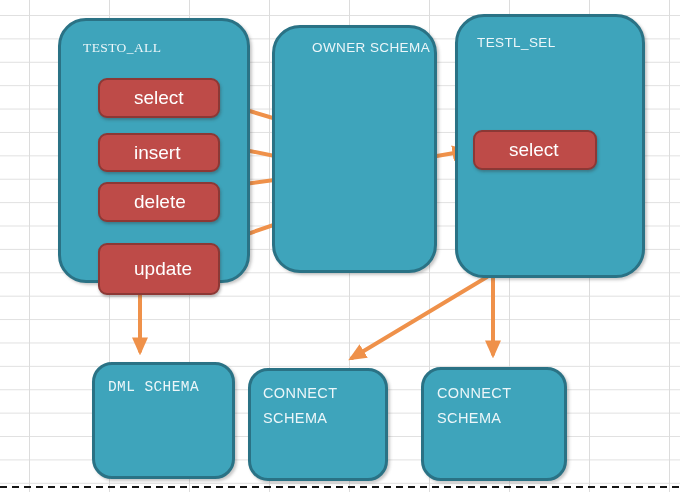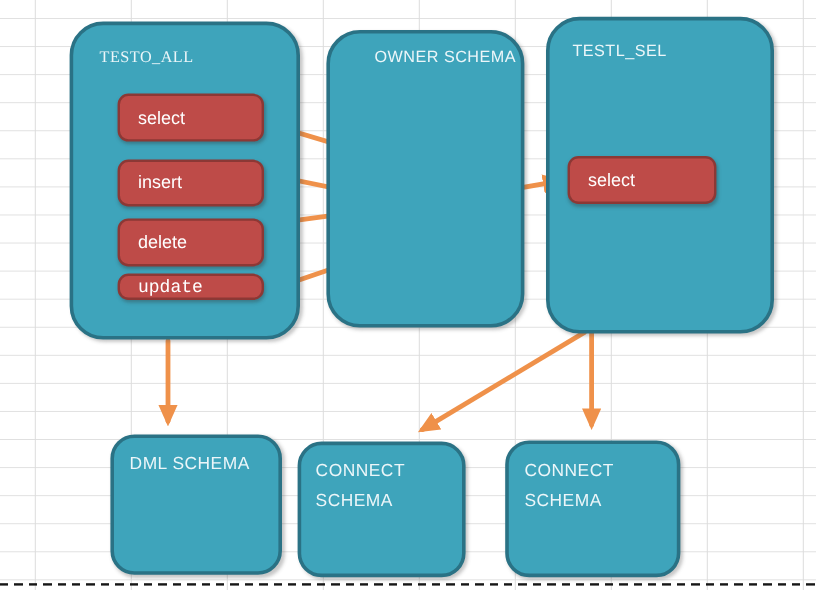--- a/index.html
+++ b/index.html
@@ -33,23 +33,23 @@
     white-space:nowrap;
   }
   .bottom-title { white-space:normal; line-height:25px; font-size:14.5px; }
 
   .perm-button {
     position:absolute;
     background:#be4b48;
     border:2px solid #8c3835;
     border-radius:9px;
     color:#ffffff;
-    font-size:15px;
+    font-size:19px;
     display:flex; align-items:center;
-    padding-left:15px;
+    padding-left:34px;
     box-shadow:1px 2px 3px rgba(50,50,50,0.35);
   }
 
   .doc { position:absolute; left:300px; top:97px; width:90px; height:131px; }
   .doc svg { display:block; }
   .doc-text {
     position:absolute; left:12px; top:7px;
     font-size:22px; line-height:37px; color:#141414;
   }
   .doc-text span { display:block; }
@@ -88,39 +88,39 @@
     <div class="schema-title" style="left:22px; top:19px;font-family:Liberation Serif, serif;">TESTO_ALL</div>
     <div class="perm-button" style="left:37px; top:57px; width:122px; height:40px;">
       <span>select</span>
     </div>
     <div class="perm-button" style="left:37px; top:161px; width:122px; height:40px;">
       <span>delete</span>
     </div>
     <div class="perm-button" style="left:37px; top:112px; width:122px; height:39px;">
       <span>insert</span>
     </div>
-    <div class="perm-button" style="left:37px; top:207px; width:122px; height:22px;font-family:Liberation Mono, monospace;">
+    <div class="perm-button" style="left:37px; top:222px; width:122px; height:52px;">
       <span>update</span>
     </div>
   </div>
 
   <div class="schema-box" style="left:272px; top:25px; width:165px; height:248px;">
     <div class="schema-title" style="left:9px; top:12px;margin-left:28px;">OWNER SCHEMA</div>
   </div>
 
 
-  <div class="schema-box" style="left:455px; top:14px; width:190px; height:264px;">
+  <div class="schema-box" style="left:455px; top:14px; width:190px; height:264px;border-radius:29px;">
     <div class="schema-title" style="left:19px; top:18px;">TESTL_SEL</div>
     <div class="perm-button" style="left:15px; top:113px; width:124px; height:40px;">
       <span>select</span>
     </div>
   </div>
 
   <div class="schema-box bottom-box" style="left:92px; top:362px; width:143px; height:117px;">
-    <div class="schema-title bottom-title" style="left:13px; top:10px; width:125px;">DML SCHEMA</div>
+    <div class="schema-title bottom-title" style="left:13px; top:10px; width:125px;font-family:Liberation Mono, monospace;">DML SCHEMA</div>
   </div>
 
   <div class="schema-box bottom-box" style="left:248px; top:368px; width:140px; height:113px;">
     <div class="schema-title bottom-title" style="left:12px; top:10px; width:95px;">CONNECT SCHEMA</div>
   </div>
 
   <div class="schema-box bottom-box" style="left:421px; top:367px; width:146px; height:114px;">
     <div class="schema-title bottom-title" style="left:13px; top:11px; width:95px;">CONNECT SCHEMA</div>
   </div>
 

